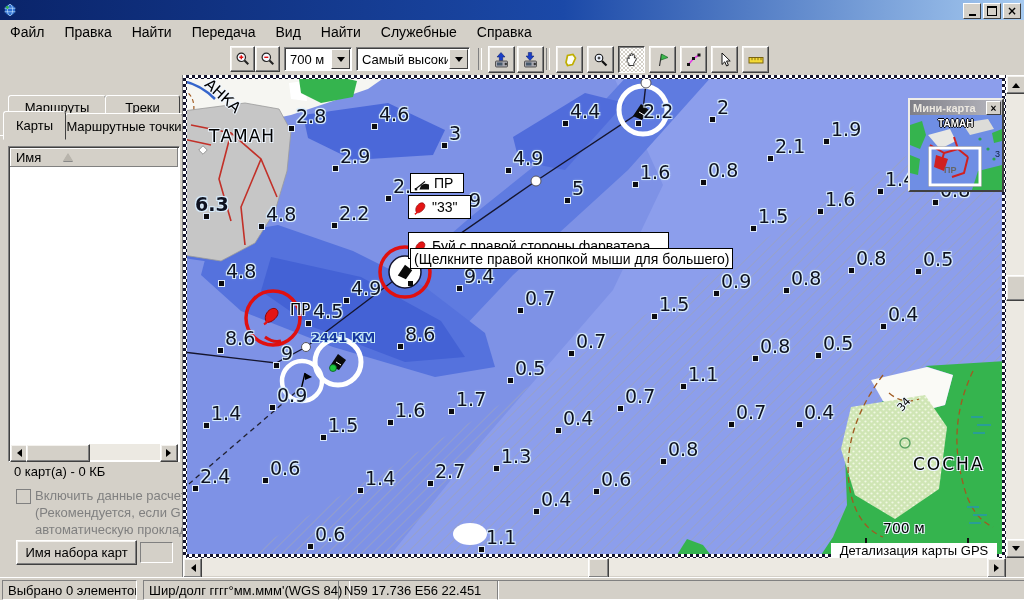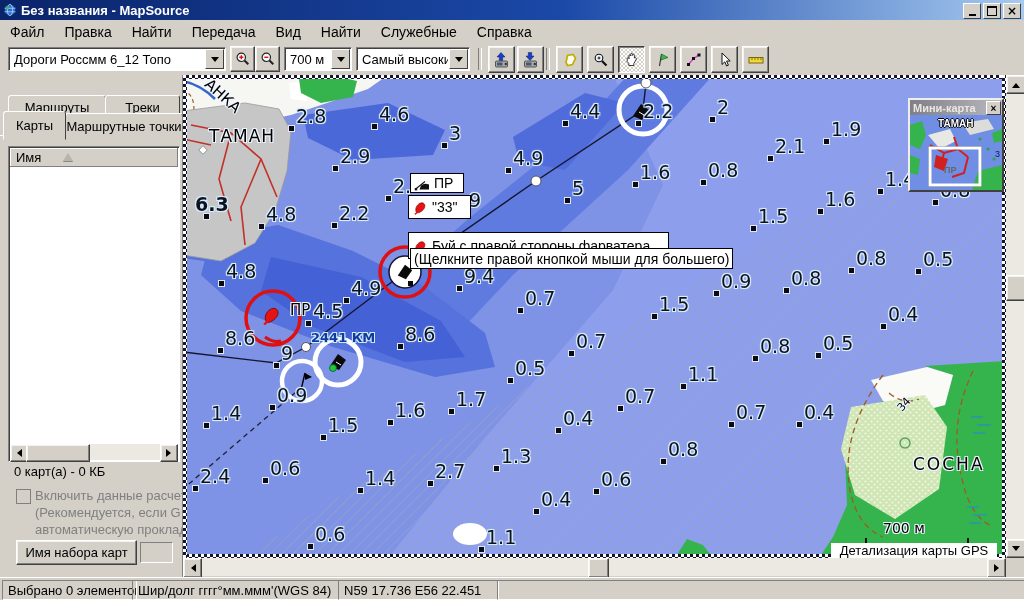--- a/index.html
+++ b/index.html
@@ -105,21 +105,20 @@
 
   <div class="abs" id="titlebar">
     <span class="ticon" id="app-icon">
         <svg width="14" height="14" viewBox="0 0 16 16">
           <circle cx="8" cy="8" r="6.5" fill="#2e6fd0" stroke="#0a2a6a"></circle>
           <ellipse cx="8" cy="8" rx="3" ry="6.5" fill="none" stroke="#bfe0ff" stroke-width="0.8"></ellipse>
           <path d="M1.8,6 H14.2 M1.8,10 H14.2" stroke="#bfe0ff" stroke-width="0.8"></path>
           <path d="M3,4 Q6,2.5 7,5 L5,7 Q3.5,6.5 3,4Z" fill="#35b44e"></path>
         </svg>
       </span>
-    <span>Без названия - MapSource</span>
     <span class="winbtns">
       <span class="wbtn">
           <span class="glyph-min"></span>
         </span>
       <span class="wbtn">
           <span class="glyph-max"></span>
         </span>
       <span class="wbtn">
           <span class="glyph-x">×</span>
         </span>
@@ -131,26 +130,20 @@
       <span class="menu-item">Правка</span>
       <span class="menu-item">Найти</span>
       <span class="menu-item">Передача</span>
       <span class="menu-item">Вид</span>
       <span class="menu-item">Найти</span>
       <span class="menu-item">Служебные</span>
       <span class="menu-item">Справка</span>
     </div>
 
   <div class="abs" id="toolbar">
-    <div class="combo" style="left:8px;width:216px;">
-      <span class="cval">Дороги Россмм 6_12 Топо</span>
-      <span class="carrow">
-          <i></i>
-        </span>
-    </div>
     <div class="tbtn abs" style="left:230px;top:3px;width:23px;height:24px;" id="zin">
         <svg width="16" height="16" viewBox="0 0 16 16">
           <circle cx="6.3" cy="6.3" r="4.2" fill="#f6f8ff" stroke="#222" stroke-width="1.2"></circle>
           <path d="M9.5,9.5 L13.3,13.3" stroke="#222" stroke-width="2"></path>
           <path d="M6.3,4.3 V8.3 M4.3,6.3 H8.3" stroke="#e01010" stroke-width="1.4"></path>
         </svg>
       </div>
     <div class="tbtn abs" style="left:255px;top:3px;width:23px;height:24px;" id="zout">
         <svg width="16" height="16" viewBox="0 0 16 16">
           <circle cx="6.3" cy="6.3" r="4.2" fill="#f6f8ff" stroke="#222" stroke-width="1.2"></circle>
@@ -597,17 +590,17 @@
       </span>
     <span class="sb abs" style="left:405px;top:0;width:19px;height:18px;"></span>
     <span class="sb abs" style="right:0;top:0;width:17px;height:18px;">
         <i class="arr-r"></i>
       </span>
   </div>
   <div class="abs" id="corner"></div>
 
   <div class="abs" id="statusbar">
     <div class="spanel" style="left:2px;width:128px;">Выбрано 0 элементов</div>
-    <div class="spanel" style="left:132px;width:200px;">Шир/долг гггг°мм.ммм'(WGS 84)</div>
+    <div class="spanel" style="left:143px;width:200px;">Шир/долг гггг°мм.ммм'(WGS 84)</div>
     <div class="spanel" style="left:338px;width:154px;">N59 17.736 E56 22.451</div>
     <div class="spanel" style="left:497px;width:524px;"></div>
   </div>
 </div>
 
 </body></html>

